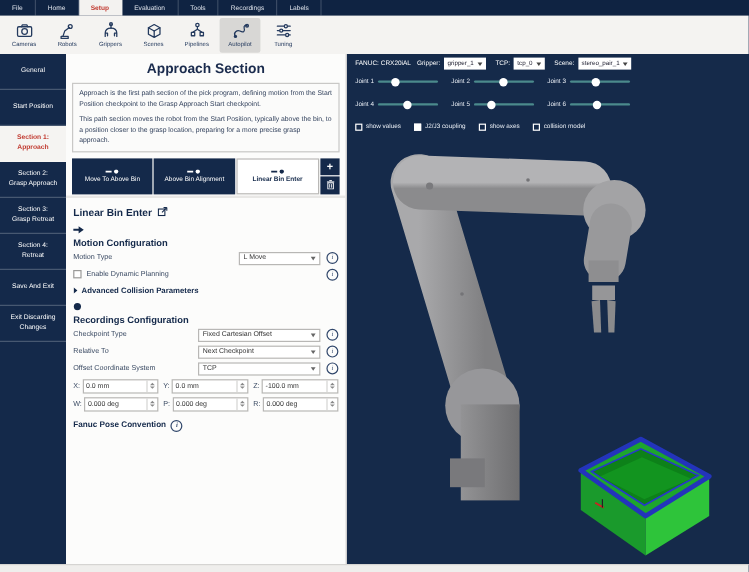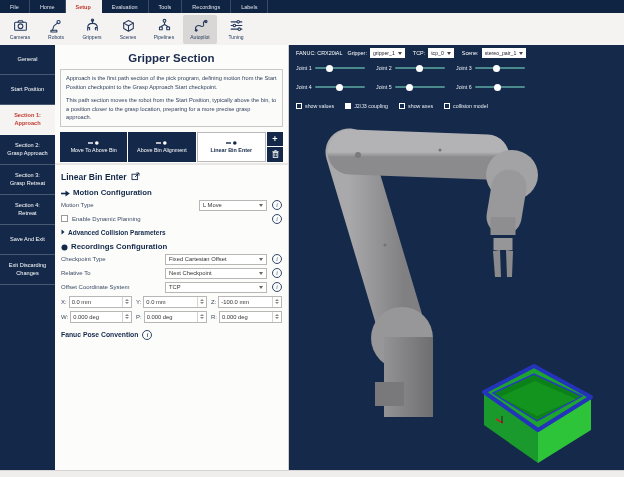--- a/index.html
+++ b/index.html
@@ -31,21 +31,21 @@
   .desc-box p + p{margin-top:5px;}
   .tabs-wrap{margin:5px 5px 0;display:flex;height:30px;}
   #cp-tabs{display:flex;flex:1;}
   .cp-tab{flex:1;margin-right:1px;background:#14294a;color:#fff;display:flex;flex-direction:column;align-items:center;justify-content:center;gap:2px;font-size:5.4px;text-align:center;box-sizing:border-box;}
   .cp-tab.active{background:#fff;color:#14294a;border:1px solid #b9b8b6;font-weight:bold;}
   .tabs-side{width:16px;display:flex;flex-direction:column;gap:1px;}
   .add-btn{flex:1;background:#14294a;color:#fff;font-size:9px;font-weight:bold;display:flex;align-items:center;justify-content:center;}
   .del-btn{flex:1;background:#14294a;display:flex;align-items:center;justify-content:center;}
   .editor{padding:5px 6px 0;border-top:2px solid #e8e7e5;margin-top:1px;}
   .editor-heading{display:flex;align-items:center;gap:4px;font-size:8.5px;font-weight:bold;color:#14294a;margin:2px 0 4px;}
-  .section-head{display:flex;align-items:flex-end;gap:3px;font-size:7.8px;font-weight:bold;color:#14294a;margin:6px 0 3px;}
+  .section-head{display:flex;align-items:flex-start;gap:3px;font-size:7.8px;font-weight:bold;color:#14294a;margin:6px 0 3px;flex-direction:column;}
   .field-row{display:flex;align-items:center;margin:3px 0;font-size:6px;color:#3a4a63;}
   .field-row .flabel{flex:1;}
   .dropdown{height:11px;border:1px solid #b8b7b5;background:#fff;display:flex;align-items:center;padding:0 3px;font-size:5.8px;color:#333;box-sizing:border-box;}
   .dd-caret{margin-left:auto;width:0;height:0;border-left:2.5px solid transparent;border-right:2.5px solid transparent;border-top:3px solid #666;}
   .dd-w68{width:68px;}
   .dd-w102{width:102px;}
   .info{width:8px;height:8px;min-width:8px;border:1px solid #31476b;border-radius:50%;display:flex;align-items:center;justify-content:center;font-size:5.5px;color:#31476b;margin-left:5px;font-family:"Liberation Serif",serif;font-style:italic;}
   .chk{width:7px;height:7px;border:1px solid #9a9a98;background:#fff;margin-right:4px;box-sizing:border-box;}
   .advanced{display:flex;align-items:center;gap:3px;font-size:6.5px;font-weight:bold;color:#14294a;margin:5px 0 4px;}
   .coord-row{display:flex;gap:4px;margin:3px 0;}
@@ -197,21 +197,21 @@
 Grasp Retreat</span></div>
       <div class="side-item"><span>Section 4:
 Retreat</span></div>
       <div class="side-item"><span>Save And Exit</span></div>
       <div class="side-item"><span>Exit Discarding
 Changes</span></div>
     </div>
 </div>
 
 <div id="main">
-  <div class="title">Gripper Section</div>
+  <div class="title">Approach Section</div>
 
   <div class="desc-box">
     <p>Approach is the first path section of the pick program, defining motion from the Start Position checkpoint to the Grasp Approach Start checkpoint.</p>
     <p>This path section moves the robot from the Start Position, typically above the bin, to a position closer to the grasp location, preparing for a more precise grasp approach.</p>
   </div>
 
   <div class="tabs-wrap">
     <div id="cp-tabs">
 
     <div class="cp-tab">

